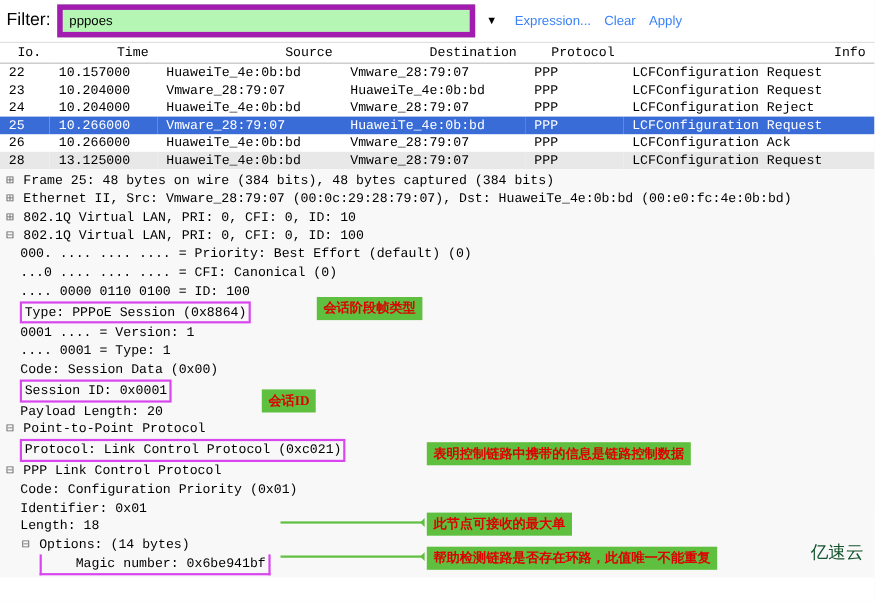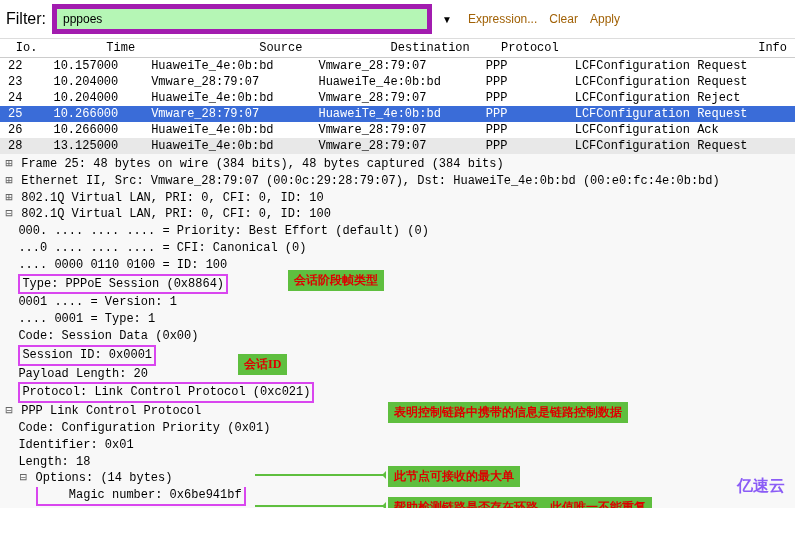--- a/index.html
+++ b/index.html
@@ -1,35 +1,35 @@
 <!DOCTYPE html>
 <html><head>
 <meta charset="utf-8">
 <style>
 * { margin:0; padding:0; box-sizing:border-box; }
 body { font-family:"Microsoft YaHei","Segoe UI",sans-serif; font-size:12px; background:#fff; width:795px; }
 .filter-bar { display:flex; align-items:center; padding:4px 6px; gap:6px; border-bottom:1px solid #ddd; }
 .filter-bar label { font-size:16px; }
 .filter-input { flex:0 0 380px; background:#b5f6b5; border:5px solid #a21caf; padding:3px 6px; font-family:inherit; font-size:12px; }
 .filter-bar .dd { font-size:10px; cursor:pointer; padding:0 4px; }
-.filter-bar span.link { color:#a16207; cursor:pointer; margin-left:6px; }
+.filter-bar span.link { color:#3b82f6; cursor:pointer; margin-left:6px; }
 .packets { font-family:Consolas,"Courier New",monospace; font-size:12px; }
 .packets table { width:100%; border-collapse:collapse; }
 .packets th { text-align:right; font-weight:normal; padding:2px 8px; border-bottom:1px solid #ccc; }
 .packets td { padding:1px 8px; white-space:nowrap; }
 .packets tr.sel td { background:#3a6cd8; color:#fff; }
 .packets tr.alt td { background:#e8e8e8; }
 .details { font-family:Consolas,"Courier New",monospace; font-size:12px; padding:2px 4px; line-height:1.4; position:relative; background:#f8f8f8 }
 .details .line { white-space:pre; }
 .exp { display:inline-block; width:10px; text-align:center; color:#666; cursor:pointer; }
 .redbox { border:2px solid #d946ef; padding:0 2px; display:inline-block; }
 .annot { position:absolute; background:#5FBF3F; color:#d00; font-weight:bold; font-family:"Microsoft YaHei"; padding:2px 6px; font-size:12px; white-space:nowrap; }
 .arrow { position:absolute; height:2px; background:#5FBF3F; }
 .arrow::after { content:''; position:absolute; right:-1px; top:-3px; border:4px solid transparent; border-right-color:#5FBF3F; }
-.logo { position:absolute; right:10px; bottom:10px; color:#8b5cf6; font-size:16px; font-weight:bold; }
+.logo { position:absolute; right:10px; bottom:10px; color:#14532d; font-size:16px; font-weight:normal; }
 </style>
 </head>
 <body>
 
 <div class="filter-bar">
   <label>Filter:</label>
   <input class="filter-input" value="pppoes" style="">
   <span class="dd">▼</span>
   <span class="link">Expression...</span>
   <span class="link">Clear</span>
@@ -108,20 +108,21 @@
 <div class="line"><span class="exp">⊟</span> <span>802.1Q Virtual LAN, PRI: 0, CFI: 0, ID: 100</span></div>
 <div class="line">  000. .... .... .... = Priority: Best Effort (default) (0)</div>
 <div class="line">  ...0 .... .... .... = CFI: Canonical (0)</div>
 <div class="line">  .... 0000 0110 0100 = ID: 100</div>
 <div class="line">  <span class="redbox">Type: PPPoE Session (0x8864)</span></div>
 <div class="line">  0001 .... = Version: 1</div>
 <div class="line">  .... 0001 = Type: 1</div>
 <div class="line">  Code: Session Data (0x00)</div>
 <div class="line">  <span class="redbox">Session ID: 0x0001</span></div>
 <div class="line">  Payload Length: 20</div>
+<div class="line"><span class="exp">⊟</span> <span>Point-to-Point Protocol</span></div>
 <div class="line">  <span class="redbox">Protocol: Link Control Protocol (0xc021)</span></div>
 <div class="line"><span class="exp">⊟</span> <span>PPP Link Control Protocol</span></div>
 <div class="line">  Code: Configuration Priority (0x01)</div>
 <div class="line">  Identifier: 0x01</div>
 <div class="line">  Length: 18</div>
 <div class="line">  <span class="exp">⊟</span> <span>Options: (14 bytes)</span></div>
 <div class="line"><span class="redbox" style="margin-left:32px;border-top:none;">    Magic number: 0x6be941bf</span></div>
 
 <div class="annot" style="top:116px; left:288px;">会话阶段帧类型</div>
 <div class="annot" style="top:200px; left:238px;">会话ID</div>

